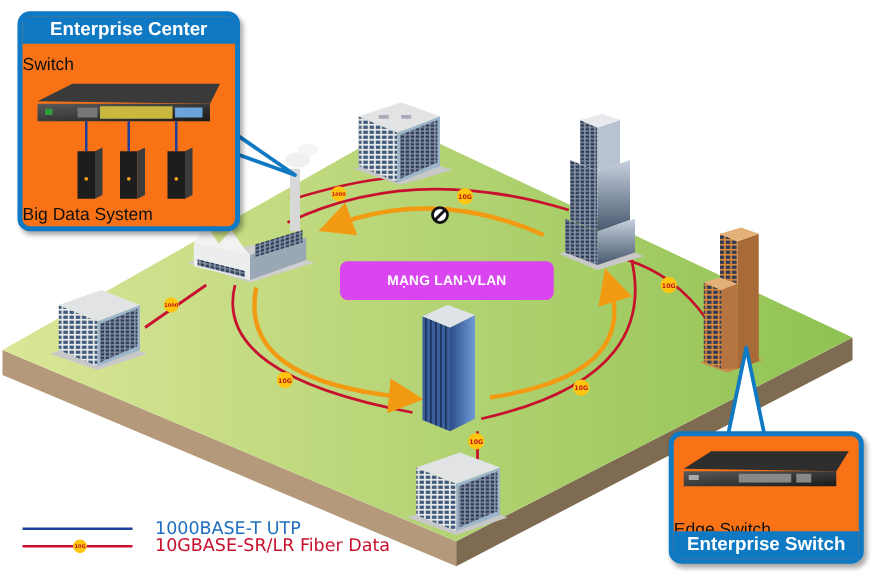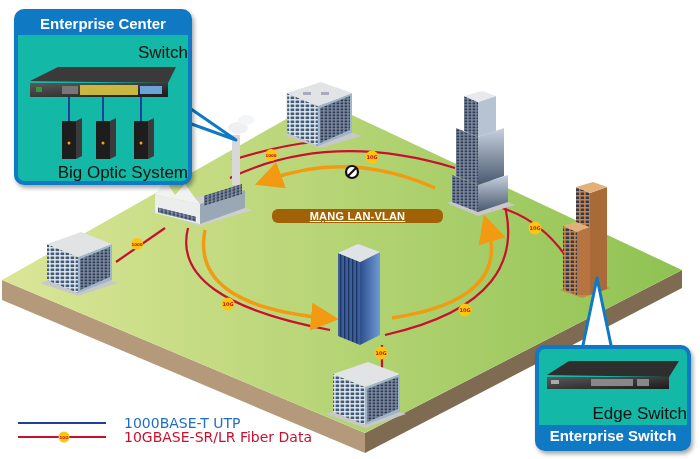--- a/index.html
+++ b/index.html
@@ -1,21 +1,21 @@
 <!DOCTYPE html>
 <html><head>
 <meta charset="utf-8">
 <style>
   html, body { margin: 0; padding: 0; background: #ffffff; }
   body { width: 700px; height: 459px; position: relative; overflow: hidden; font-family: "Liberation Sans", sans-serif; }
   #scene { position: absolute; left: 0; top: 0; }
-  .callout { position: absolute; background: #14b8a6; border: 4px solid #0f79c4; border-radius: 10px; box-shadow: 2px 3px 4px rgba(0,0,0,0.35); }
+  .callout { position: absolute; background: #f97316; border: 4px solid #0f79c4; border-radius: 10px; box-shadow: 2px 3px 4px rgba(0,0,0,0.35); }
   .callout-title { background: #0f79c4; color: #fff; font-weight: bold; font-size: 15px; text-align: center; }
-  .callout-label { position: absolute; font-size: 17px; color: #111; text-align: right; width: 100%; }
-  .vlan-box { position: absolute; left: 272px; top: 209px; width: 171px; height: 14px; background: #a16207; border-radius: 6px; color: #fff; font-size: 11px; font-weight: bold; display: flex; align-items: center; justify-content: center; letter-spacing: 0.2px; text-decoration: underline; }
+  .callout-label { position: absolute; font-size: 14px; color: #111; text-align: left; width: 100%; }
+  .vlan-box { position: absolute; left: 272px; top: 209px; width: 171px; height: 31px; background: #d946ef; border-radius: 6px; color: #fff; font-size: 11px; font-weight: bold; display: flex; align-items: center; justify-content: center; letter-spacing: 0.2px; }
   .legend-row { position: absolute; left: 18px; height: 14px; display: flex; align-items: center; }
   .legend-text { font-size: 14px; font-weight: normal; margin-left: 12px; font-family: "DejaVu Sans", sans-serif; }
   .badge-text { font-family: "DejaVu Sans", sans-serif; font-weight: bold; }
 </style>
 </head>
 <body>
 
 <svg id="scene" width="700" height="459" viewBox="0 0 700 459">
   <defs>
     <linearGradient id="groundGrad" x1="0" y1="0" x2="1" y2="0">
@@ -211,32 +211,32 @@
         <polygon points="78,60 92,60 92,98 78,98" fill="#1d1d1d"></polygon>
         <polygon points="92,60 98,57 98,95 92,98" fill="#3b3b3b"></polygon>
         <circle cx="85" cy="82" r="1.5" fill="#f3a21a"></circle>
       </g>
     <g>
         <polygon points="116,60 130,60 130,98 116,98" fill="#1d1d1d"></polygon>
         <polygon points="130,60 136,57 136,95 130,98" fill="#3b3b3b"></polygon>
         <circle cx="123" cy="82" r="1.5" fill="#f3a21a"></circle>
       </g>
   </svg>
-  <div class="callout-label" style="top:150px;">Big Optic System</div>
+  <div class="callout-label" style="top:150px;">Big Data System</div>
 </div>
 
 <div class="callout" style="left:535px; top:345px; width:148px; height:98px;">
   <svg width="148" height="50" style="position:absolute; left:0; top:6px;">
     <polygon points="8,20 30,6 140,6 130,22" fill="#2e2e2e"></polygon>
     <rect x="8" y="22" width="122" height="12" fill="url(#switchGrad)"></rect>
     <rect x="12" y="25" width="8" height="4" fill="#aaa"></rect>
     <rect x="52" y="24" width="42" height="7" fill="#888"></rect>
     <rect x="98" y="24" width="12" height="7" fill="#888"></rect>
   </svg>
-  <div class="callout-label" style="top:55px;">Edge Switch</div>
+  <div class="callout-label" style="top:66px;">Edge Switch</div>
   <div class="callout-title" style="position:absolute; bottom:0; left:0; right:0; height:22px; line-height:22px; border-radius:0 0 5px 5px;">Enterprise Switch</div>
 </div>
 
 <div class="vlan-box">MẠNG LAN-VLAN</div>
 
 <div>
   <div class="legend-row" style="top:416px; left:112px;">
     <span class="legend-text" style="color:#1f6fc0;">1000BASE-T UTP</span>
   </div>
   <div class="legend-row" style="top:430px; left:112px;">

